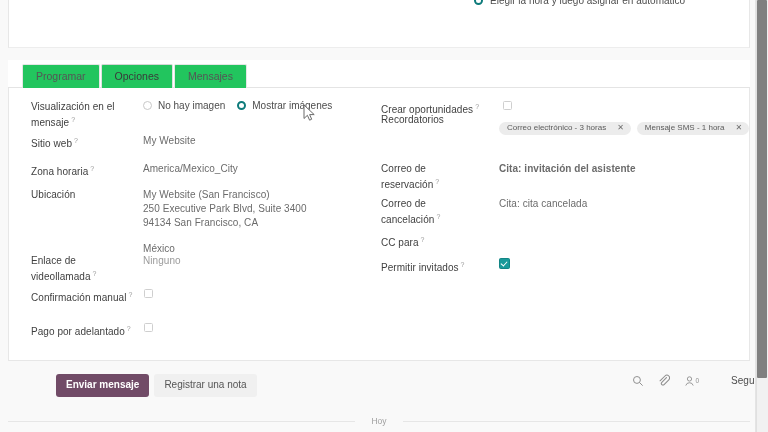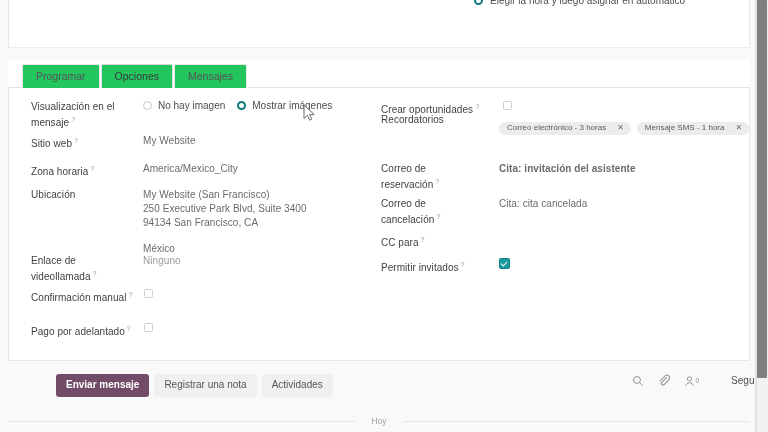--- a/index.html
+++ b/index.html
@@ -268,21 +268,20 @@
 
   <svg class="cursor" viewBox="0 0 14 18">
     <path d="M1,1 L1,14.5 L4.4,11.3 L6.6,16.2 L8.7,15.2 L6.6,10.6 L11.2,10.6 Z" fill="#ffffff" stroke="#6b6b6b" stroke-width="1"></path>
   </svg>
 
   <div class="chatter">
 
     <div class="btnrow">
       <div class="btn primary">Enviar mensaje</div>
       <div class="btn ghost">Registrar una nota</div>
-      <div class="btn ghost">Actividades</div>
     </div>
 
     <div class="rightTools">
       <span class="ic">
         <svg width="12" height="12" viewBox="0 0 16 16">
           <circle cx="6.6" cy="6.6" r="4.6" fill="none" stroke="#8d8d8d" stroke-width="1.3"></circle>
           <line x1="10" y1="10" x2="14.2" y2="14.2" stroke="#8d8d8d" stroke-width="1.3"></line>
         </svg>
       </span>
       <span class="ic">

